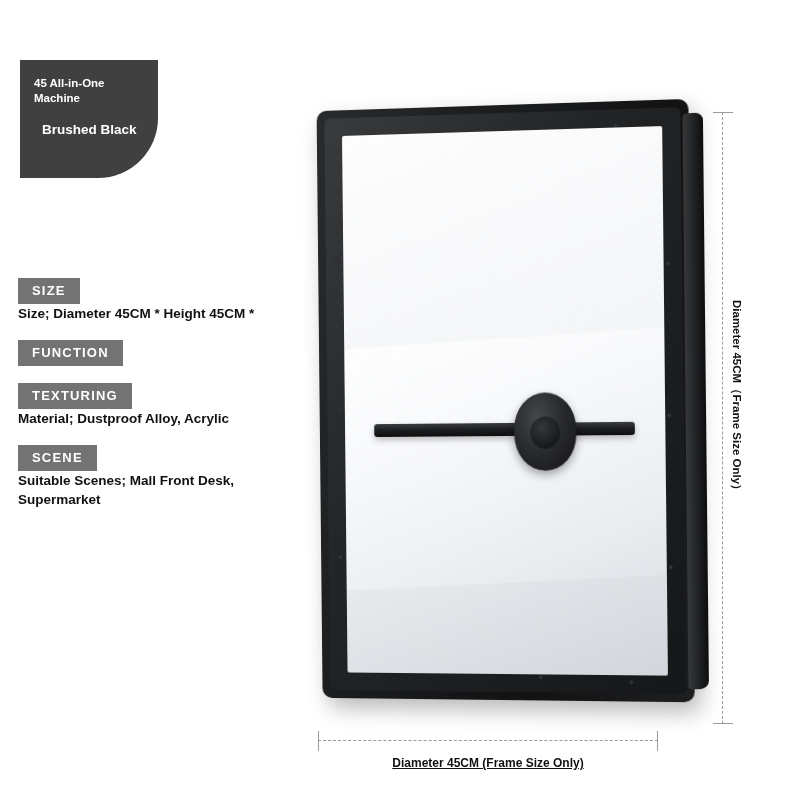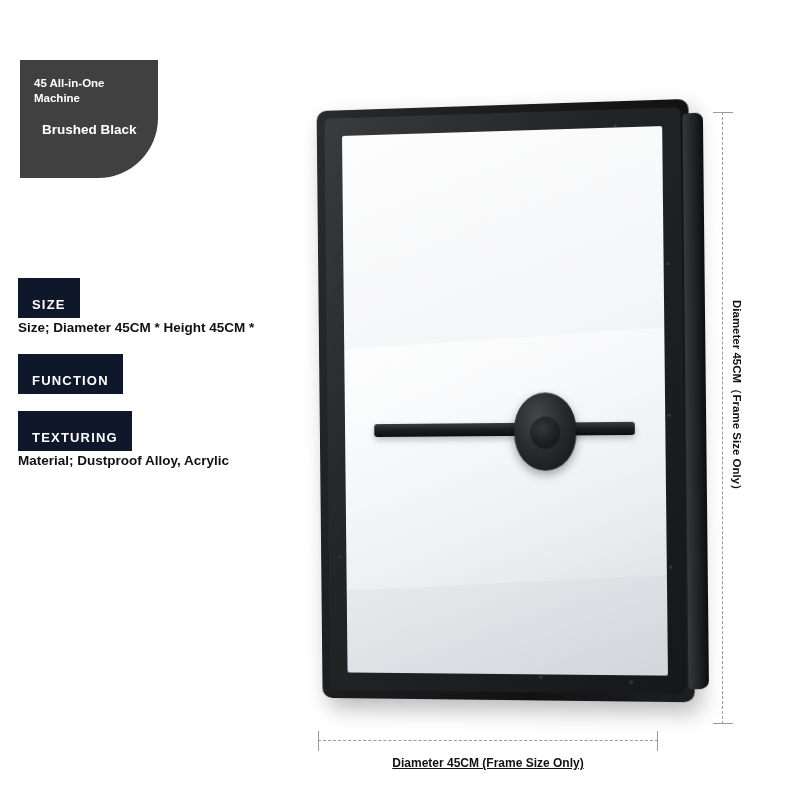--- a/index.html
+++ b/index.html
@@ -48,26 +48,26 @@
     position: absolute;
     left: 18px;
     top: 278px;
     width: 300px;
   }
   .spec-block {
     margin-bottom: 17px;
   }
   .spec-tag {
     display: inline-block;
-    background: #0f172a;
+    background: #737373;
     color: #ffffff;
     font-size: 13px;
     font-weight: 700;
     letter-spacing: 1.2px;
-    padding: 20px 14px 7px 14px;
+    padding: 6px 14px 7px 14px;
     line-height: 1;
   }
   .spec-text {
     font-size: 13.5px;
     font-weight: 700;
     line-height: 19px;
     margin-top: 0;
     color: #111111;
     max-width: 285px;
   }
@@ -268,20 +268,24 @@
 
   <div class="spec-block">
     <span class="spec-tag">FUNCTION</span>
   </div>
 
   <div class="spec-block">
     <span class="spec-tag">TEXTURING</span>
     <div class="spec-text">Material; Dustproof Alloy, Acrylic</div>
   </div>
 
+  <div class="spec-block">
+    <span class="spec-tag">SCENE</span>
+    <div class="spec-text thin">Suitable Scenes; Mall Front Desk, Supermarket</div>
+  </div>
 
 </div>
 
 <div class="product">
   <div class="frame-outer">
     <div class="frame-side"></div>
     <div class="frame-bevel"></div>
 
     <div class="screw" style="left:36px;  top:36px;"></div>
     <div class="screw" style="left:120px; top:30px;"></div>

